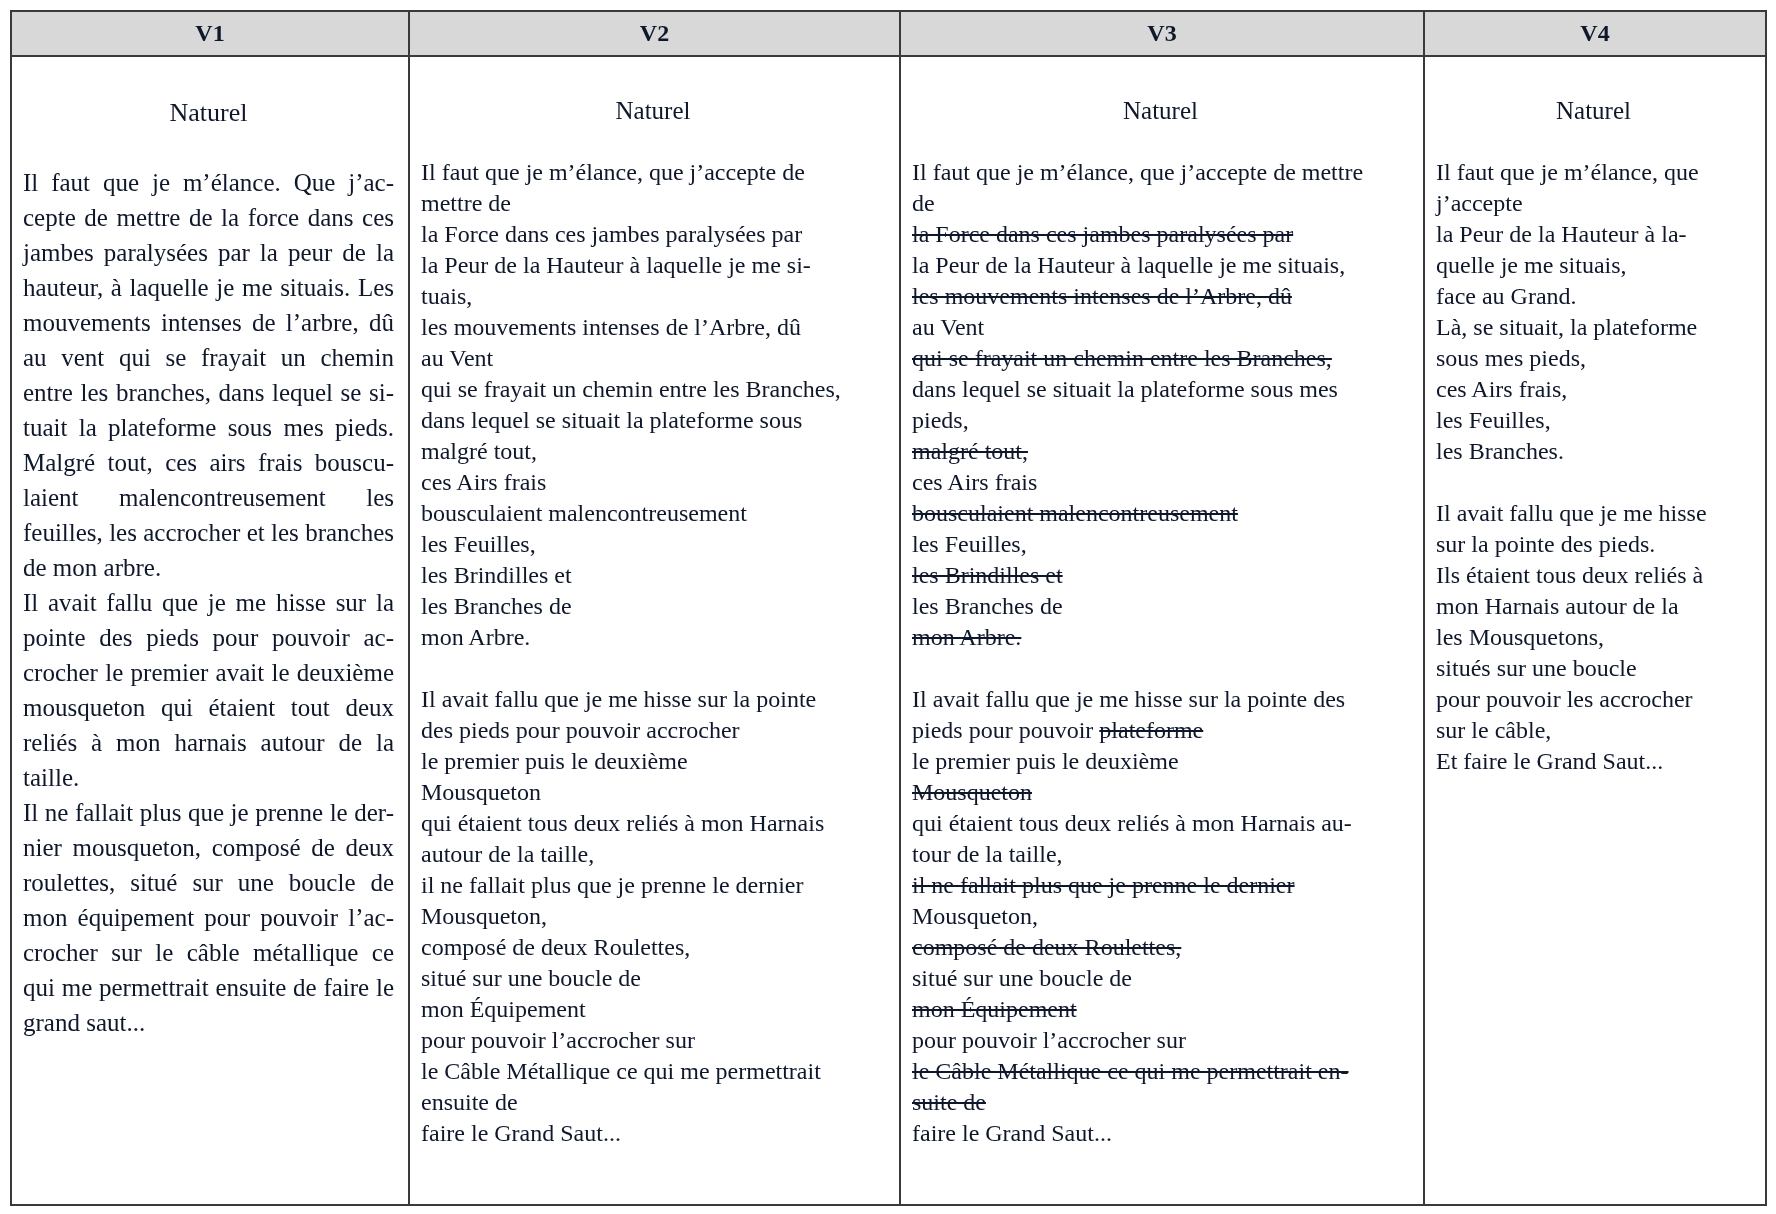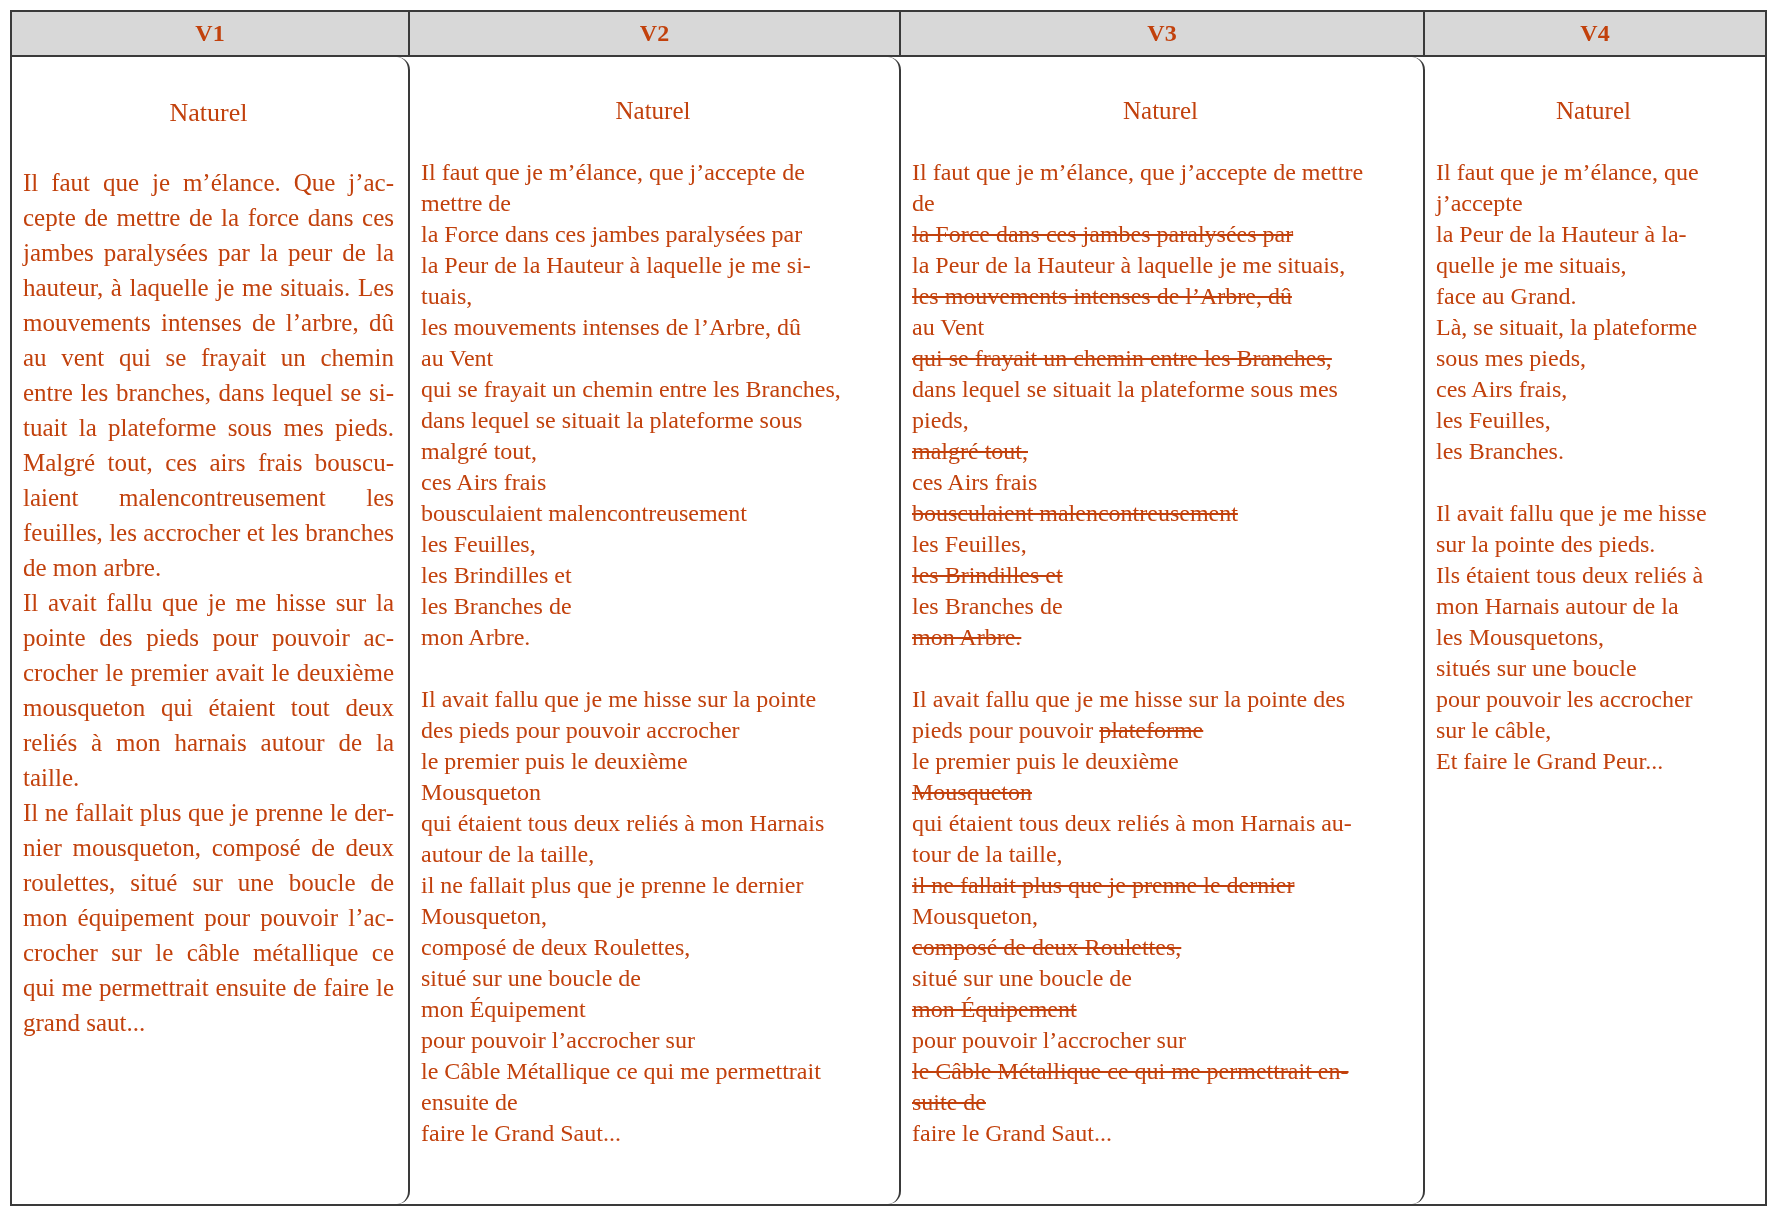--- a/index.html
+++ b/index.html
@@ -2,21 +2,21 @@
 <html><head>
 <meta charset="utf-8">
 <style>
   html, body { margin: 0; padding: 0; background: #ffffff; }
   .page {
     position: relative;
     width: 1776px;
     height: 1214px;
     background: #ffffff;
     font-family: "Liberation Serif", "DejaVu Serif", serif;
-    color: #c2410c;
+    color: #0f172a;
   }
   .cmp-table {
     position: absolute;
     left: 10px;
     top: 10px;
     width: 1757px;
     height: 1196px;
     box-sizing: border-box;
     border: 2px solid #3a3a3a;
     display: grid;
@@ -32,21 +32,20 @@
     font-weight: bold;
     font-size: 24px;
     line-height: 43px;
   }
   .hdr.last, .cell.last { border-right: none; }
   .cell {
     box-sizing: border-box;
     border-right: 2px solid #3a3a3a;
     padding: 38px 14px 8px 11px;
     overflow: hidden;
-    border-radius: 13px;
   }
   .cell.v1 { font-size: 25px; line-height: 35px; }
   .cell.vx { font-size: 24px; line-height: 31px; }
   .col-title { text-align: center; }
   .cell.v1 .col-title { font-size: 26px; margin-bottom: 35px; }
   .cell.vx .col-title { font-size: 25px; margin-bottom: 31px; }
   .line { white-space: nowrap; }
   .line.just {
     white-space: normal;
     text-align: justify;
@@ -175,16 +174,16 @@
         <div class="line"><span class="seg">les Branches.</span></div>
         <div class="line">&nbsp;</div>
         <div class="line"><span class="seg">Il avait fallu que je me hisse</span></div>
         <div class="line"><span class="seg">sur la pointe des pieds.</span></div>
         <div class="line"><span class="seg">Ils étaient tous deux reliés à</span></div>
         <div class="line"><span class="seg">mon Harnais autour de la</span></div>
         <div class="line"><span class="seg">les Mousquetons,</span></div>
         <div class="line"><span class="seg">situés sur une boucle</span></div>
         <div class="line"><span class="seg">pour pouvoir les accrocher</span></div>
         <div class="line"><span class="seg">sur le câble,</span></div>
-        <div class="line"><span class="seg">Et faire le Grand Peur...</span></div>
+        <div class="line"><span class="seg">Et faire le Grand Saut...</span></div>
       </div>
     </div>
 </div>
 
 </body></html>

